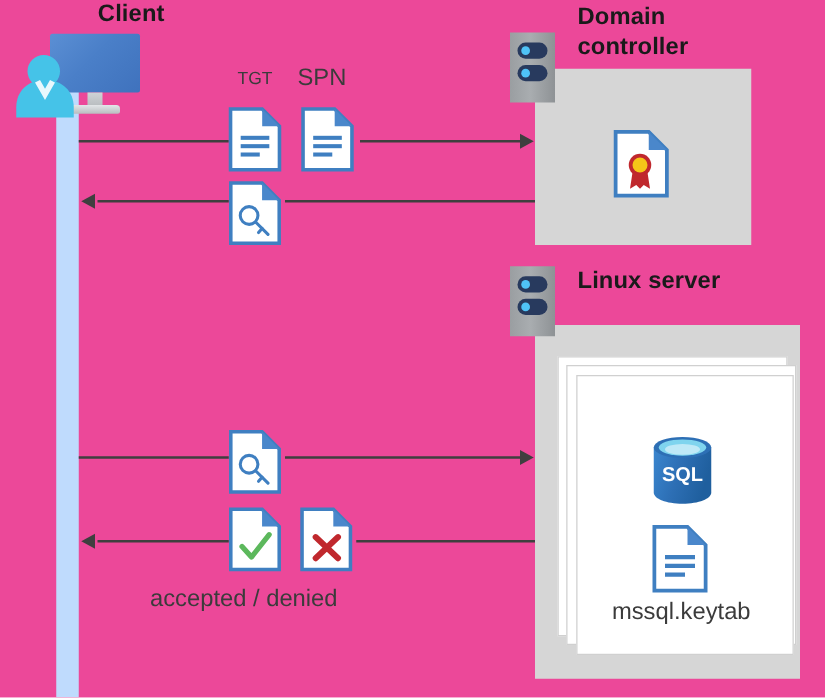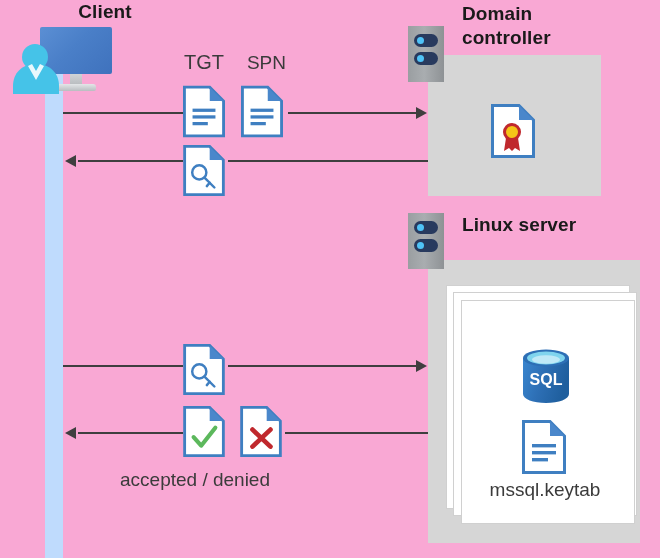--- a/index.html
+++ b/index.html
@@ -1,17 +1,17 @@
 <!DOCTYPE html>
 <html><head>
 <meta charset="utf-8">
 <style>
   html,body{margin:0;padding:0;background:#ffffff;}
   body{width:660px;height:558px;font-family:"Liberation Sans","DejaVu Sans",sans-serif;}
-  #stage{position:relative;width:660px;height:558px;overflow:hidden;background:#f9a8d4;}
+  #stage{position:relative;width:660px;height:558px;overflow:hidden;background:#ec4899;}
 
   .abs{position:absolute;}
 
   
   .lbl-bold{font-weight:bold;color:#1a1a1a;letter-spacing:.1px;}
   .lbl-plain{color:#3b3b3b;}
 
   
   .lifeline{background:#bfdbfd;}
 
@@ -123,30 +123,30 @@
     <rect x="10" y="31" width="24" height="3.4" fill="#3f7fc1"></rect>
     <rect x="10" y="38" width="16" height="3.4" fill="#3f7fc1"></rect>
   </svg>
 
   <div class="abs lbl-plain" style="left:461px;top:478px;width:168px;font-size:19px;line-height:23px;text-align:center;">mssql.keytab</div>
 
   <div class="abs line" style="left:63px;top:112px;width:120px;"></div>
   <div class="abs line" style="left:288px;top:112px;width:130px;"></div>
   <div class="abs arrow-r" style="left:416px;top:107px;"></div>
 
-  <div class="abs lbl-plain" style="left:181px;top:51px;width:46px;font-size:20px;line-height:23px;text-align:center;">TGT</div>
+  <div class="abs lbl-plain" style="left:181px;top:51px;width:46px;font-size:14px;line-height:23px;text-align:center;">TGT</div>
   <svg class="abs" style="left:183px;top:85px;" width="42" height="53" viewBox="0 0 44 54">
     <path d="M1.5 1.5 L28 1.5 L42.5 16 L42.5 52.5 L1.5 52.5 Z" fill="#ffffff" stroke="#3f7fc1" stroke-width="3"></path>
     <path d="M28 1.5 L42.5 16 L28 16 Z" fill="#4a87cb"></path>
     <rect x="10" y="24" width="24" height="3.4" fill="#3f7fc1"></rect>
     <rect x="10" y="31" width="24" height="3.4" fill="#3f7fc1"></rect>
     <rect x="10" y="38" width="16" height="3.4" fill="#3f7fc1"></rect>
   </svg>
 
-  <div class="abs lbl-plain" style="left:238px;top:51px;width:48px;font-size:19px;line-height:23px;text-align:right;">SPN</div>
+  <div class="abs lbl-plain" style="left:238px;top:51px;width:48px;font-size:19px;line-height:23px;text-align:left;">SPN</div>
   <svg class="abs" style="left:241px;top:85px;" width="42" height="53" viewBox="0 0 44 54">
     <path d="M1.5 1.5 L28 1.5 L42.5 16 L42.5 52.5 L1.5 52.5 Z" fill="#ffffff" stroke="#3f7fc1" stroke-width="3"></path>
     <path d="M28 1.5 L42.5 16 L28 16 Z" fill="#4a87cb"></path>
     <rect x="10" y="24" width="24" height="3.4" fill="#3f7fc1"></rect>
     <rect x="10" y="31" width="24" height="3.4" fill="#3f7fc1"></rect>
     <rect x="10" y="38" width="16" height="3.4" fill="#3f7fc1"></rect>
   </svg>
 
   <div class="abs line" style="left:78px;top:160px;width:105px;"></div>
   <div class="abs line" style="left:228px;top:160px;width:200px;"></div>

